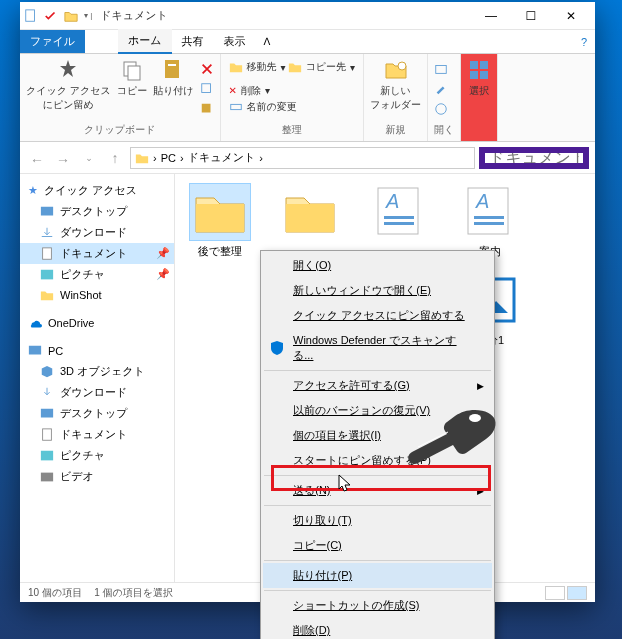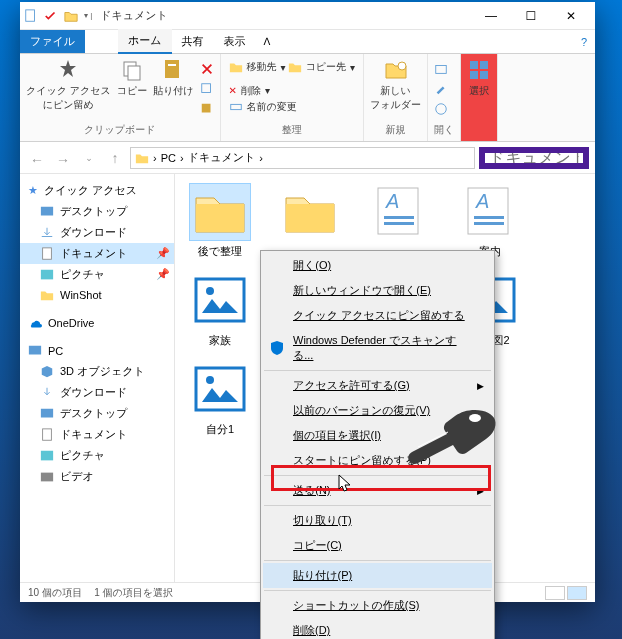--- a/index.html
+++ b/index.html
@@ -320,28 +320,20 @@
         </div>
       <div class="fitem">
           <div class="ficon-wrap"><svg class="ficon" viewBox="0 0 56 50">
               <rect x="6" y="2" width="40" height="46" fill="#fff" stroke="#bbb"></rect>
               <text x="14" y="22" font-size="20" font-style="italic" fill="#5b9bd5" font-family="serif">A</text>
               <rect x="12" y="30" width="30" height="3" fill="#5b9bd5"></rect>
               <rect x="12" y="36" width="30" height="3" fill="#5b9bd5"></rect>
             </svg></div>
           <span>案内</span>
         </div>
-      <div class="fitem">
-          <div class="ficon-wrap"><svg class="ficon" viewBox="0 0 56 50">
-              <rect x="4" y="4" width="48" height="42" fill="#fff" stroke="#1979ca" stroke-width="3"></rect>
-              <path d="M10 38l10-14 8 10 6-8 12 12z" fill="#1979ca"></path>
-              <circle cx="18" cy="16" r="4" fill="#1979ca"></circle>
-            </svg></div>
-          <span>家族</span>
-        </div>
       <div class="fitem" style="visibility:hidden"></div>
       <div class="fitem" style="visibility:hidden"></div>
       <div class="fitem">
           <div class="ficon-wrap"><svg class="ficon" viewBox="0 0 56 50">
               <rect x="4" y="4" width="48" height="42" fill="#fff" stroke="#1979ca" stroke-width="3"></rect>
               <path d="M10 38l10-14 8 10 6-8 12 12z" fill="#1979ca"></path>
               <circle cx="18" cy="16" r="4" fill="#1979ca"></circle>
             </svg></div>
           <span>外観図2</span>
         </div>

